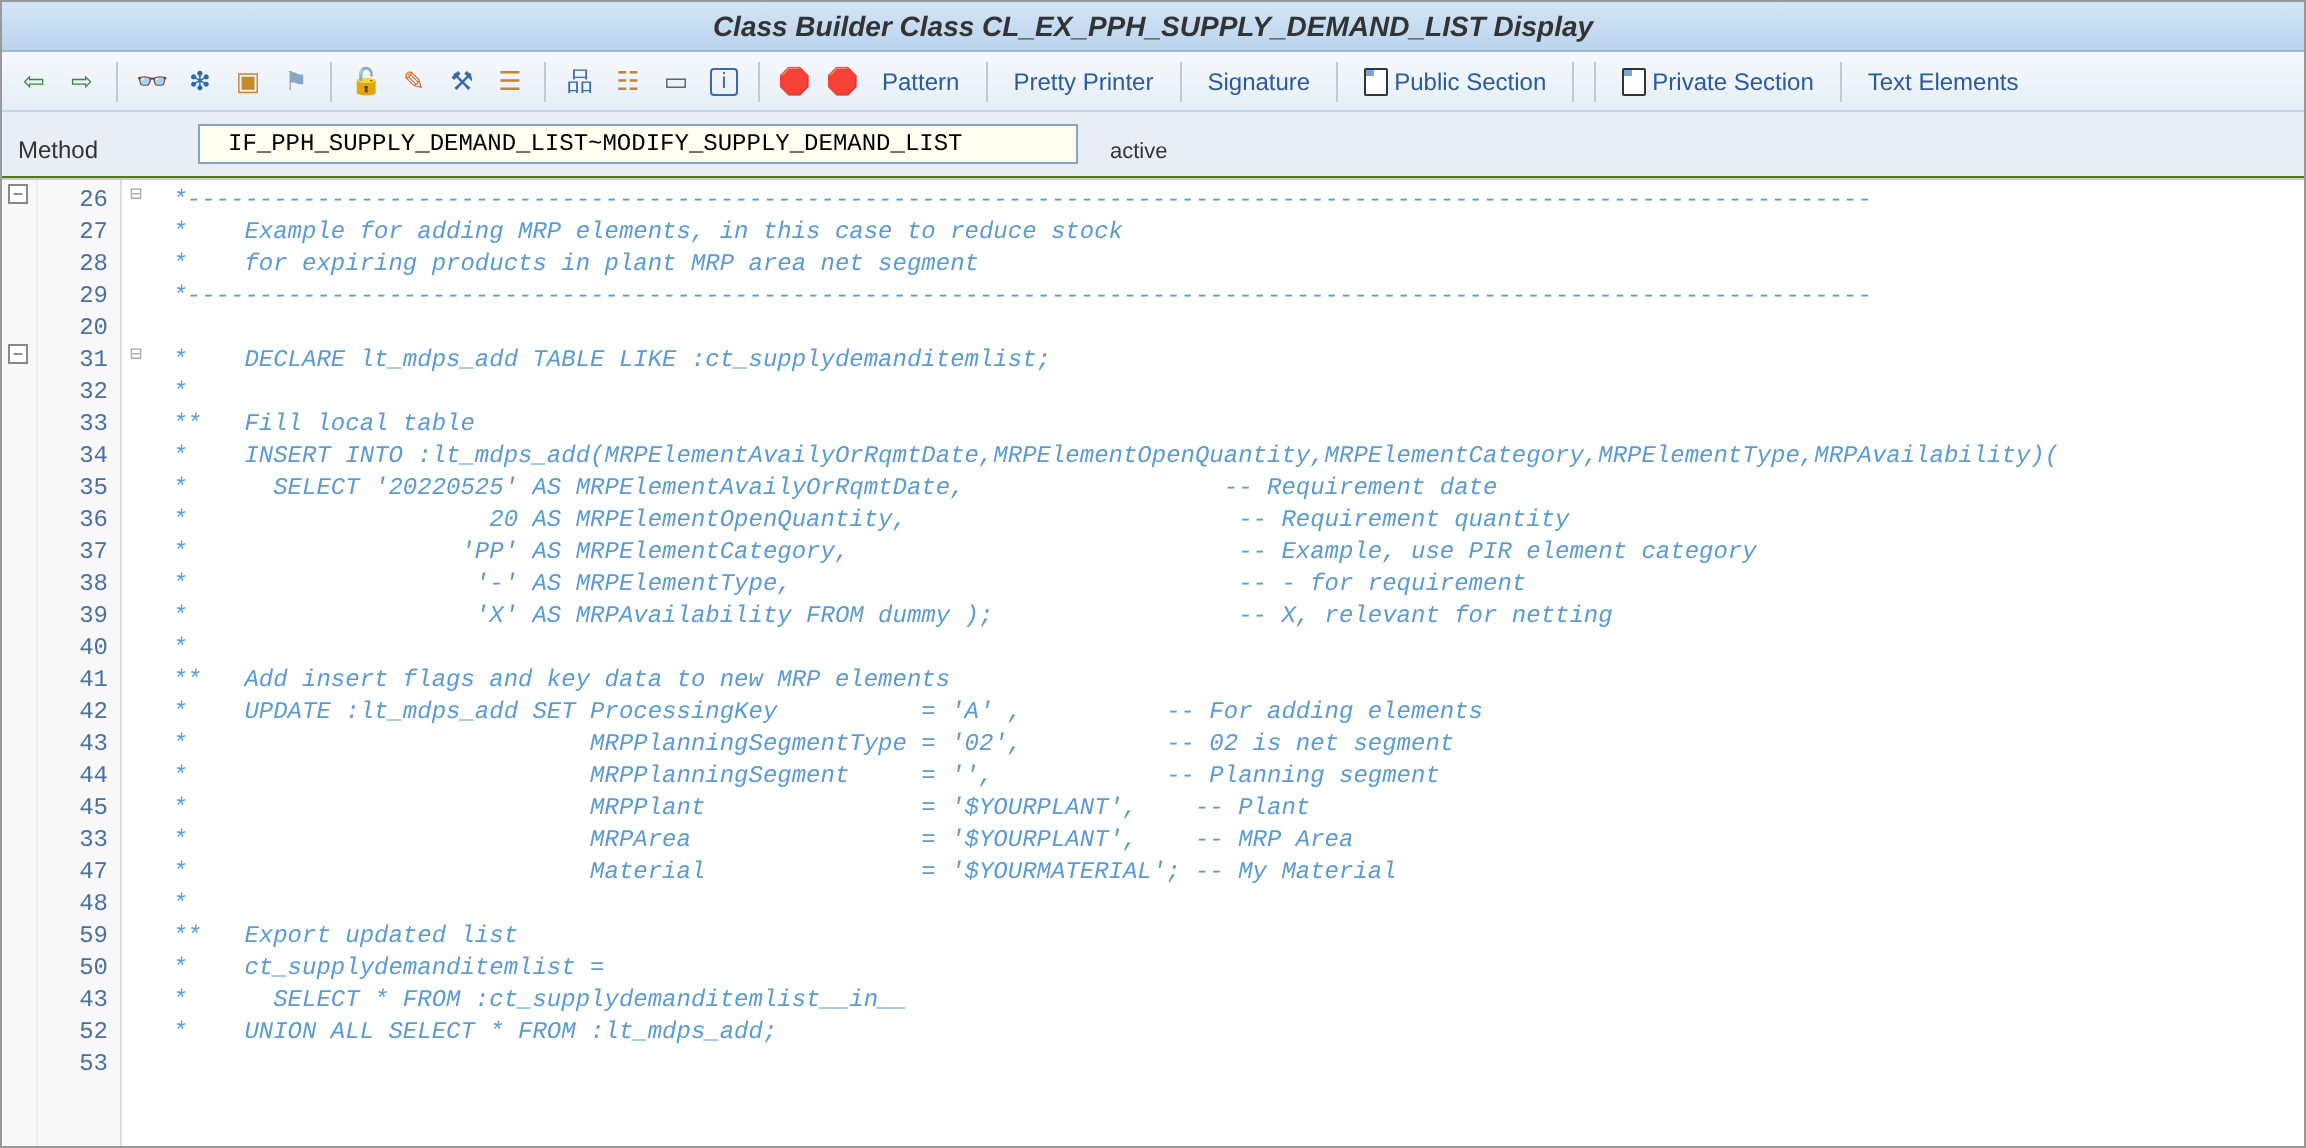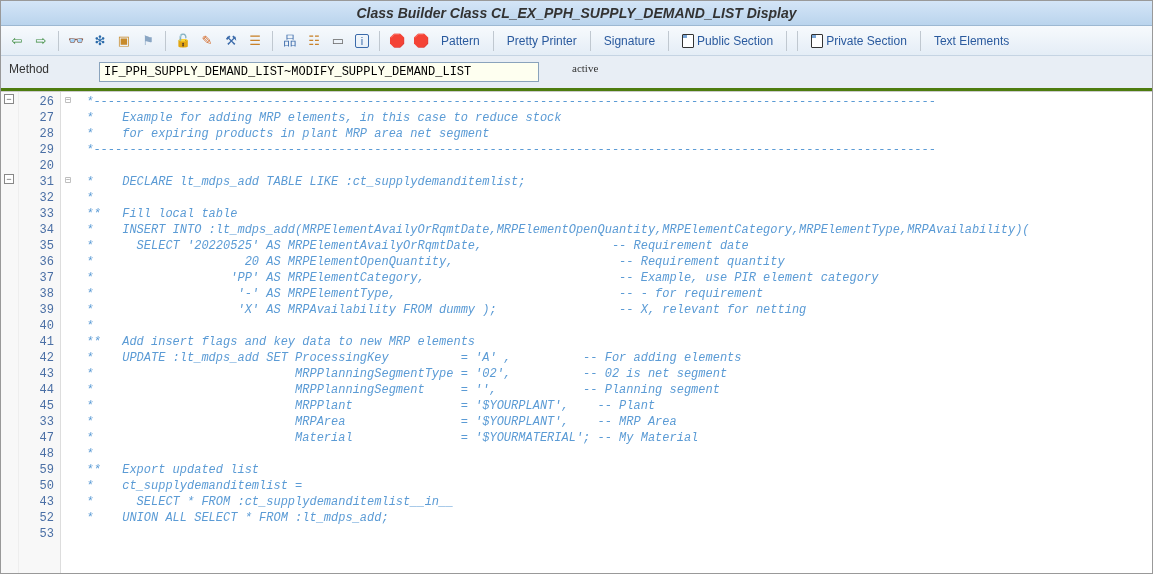--- a/index.html
+++ b/index.html
@@ -74,35 +74,35 @@
     content:"";
     position:absolute;
     top:1px; left:1px;
     width:4px; height:3px;
     background:#7aa6d6;
   }
   .method-bar {
     background: #e8eef5;
     padding: 6px 8px;
     display: flex;
-    align-items: flex-start;
+    align-items: flex-end;
     gap: 10px;
-    border-bottom: 3px solid #4d7c0f;
+    border-bottom: 1px solid #4d7c0f;
   }
   .method-label { font-size: 12px; color: #333; width: 80px; }
   .method-input {
     width: 440px;
     height: 20px;
-    padding: 2px 4px;
+    padding: 2px 14px;
     font-family: "Courier New", monospace;
     font-size: 12px;
     border: 1px solid #8aa3bc;
     background: #fefff0;
   }
-  .method-status { font-size: 11px; color: #333; margin-left: 23px; font-family: Liberation Serif, serif; }
+  .method-status { font-size: 11px; color: #333; margin-left: 6px; }
   .editor-area {
     display: flex;
     height: calc(100% - 83px);
     background: #fff;
     border-top: 1px solid #ccc;
   }
   .fold-gutter {
     width: 18px;
     background: #f8f8f8;
     border-right: 1px solid #eee;

